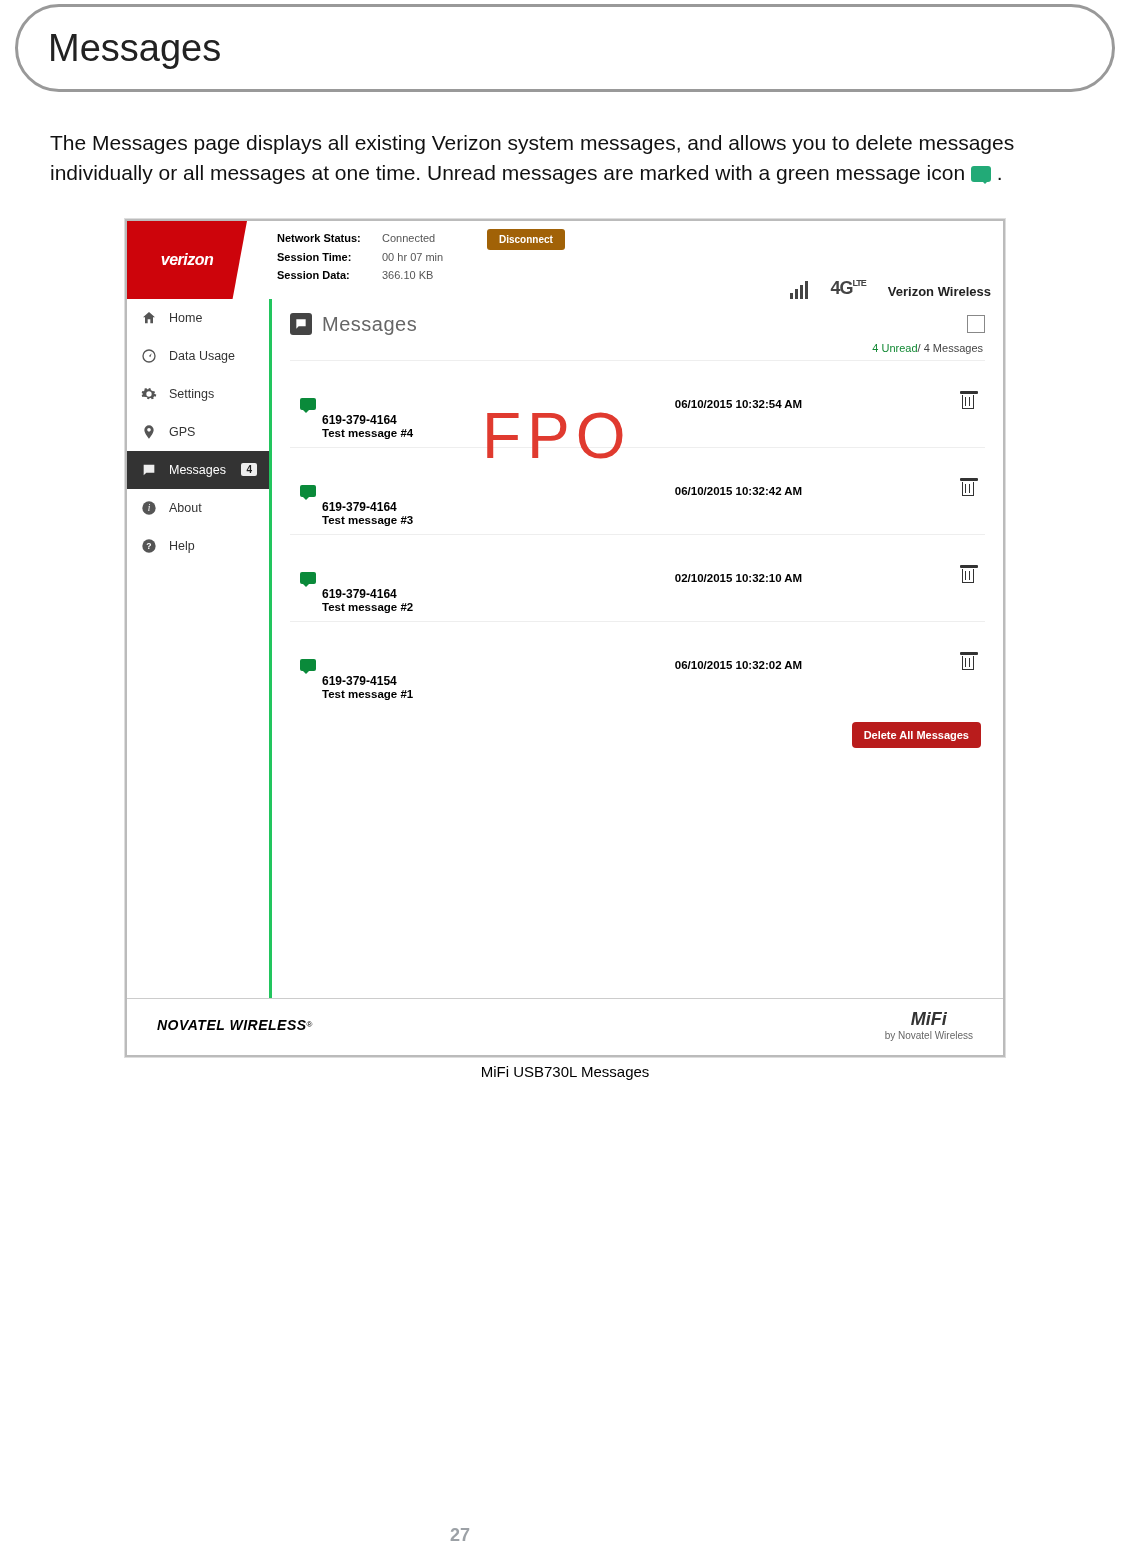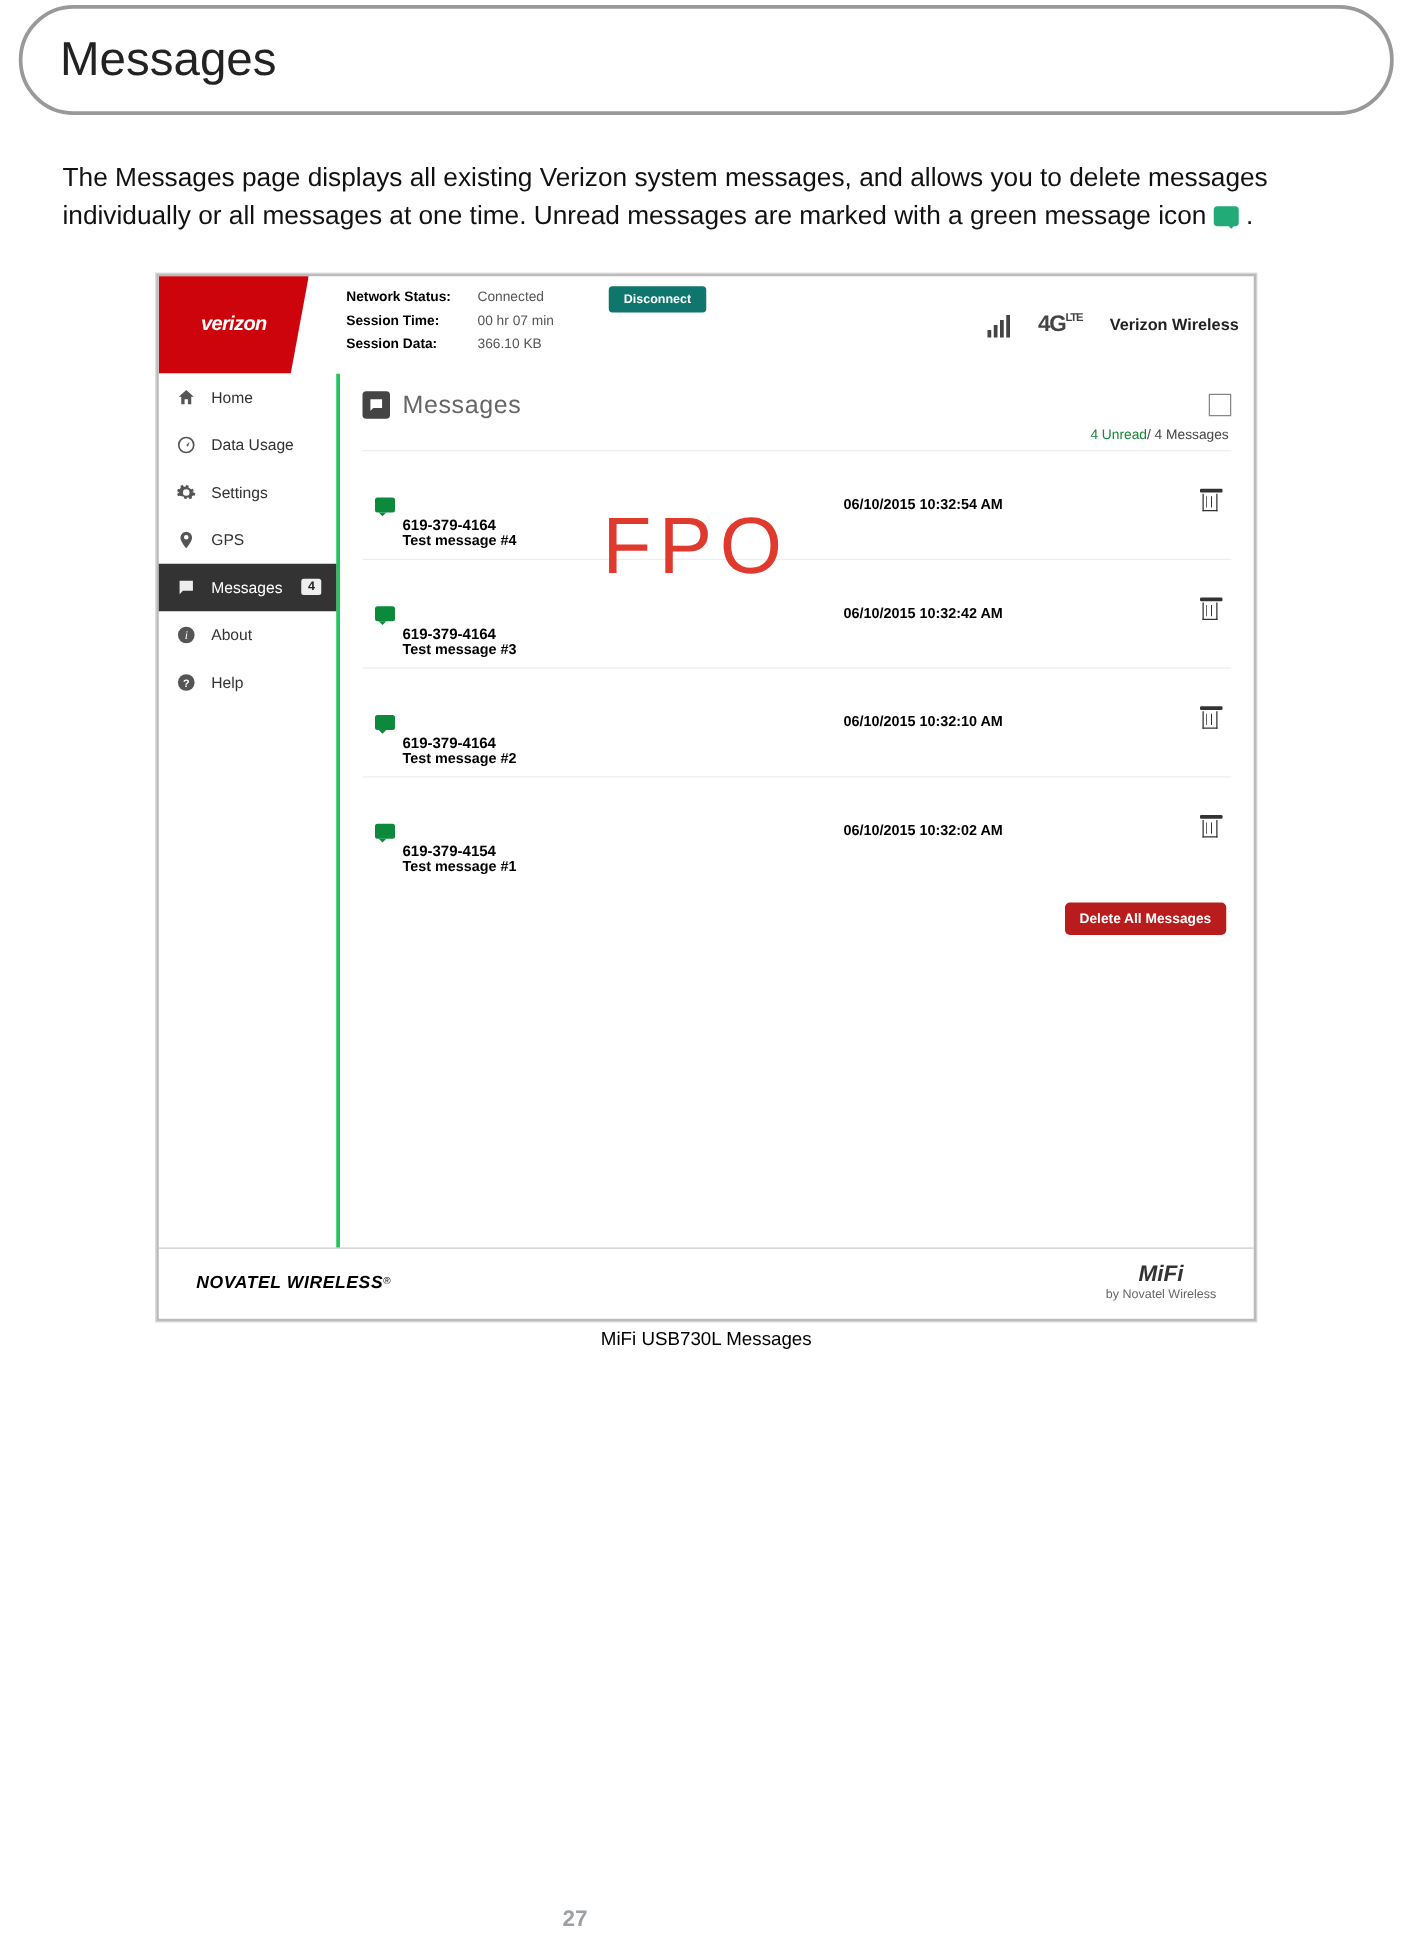--- a/index.html
+++ b/index.html
@@ -22,24 +22,24 @@
   
   .shot-wrap { width: 880px; margin: 30px auto 0; border: 2px solid #bbb; box-shadow: 0 0 0 1px #ddd; font-family: Arial, sans-serif; }
   .shot-header { display:flex; height: 78px; }
   .vz-logo { width:120px; background:#cd040b; color:#fff; display:flex; align-items:center; justify-content:center;
     font-style: italic; font-weight: bold; font-size: 16px; letter-spacing: -0.5px;
     clip-path: polygon(0 0, 100% 0, 88% 100%, 0 100%); }
   .stat-block { flex:0 0 240px; padding:8px 10px 8px 30px; font-size:11px; color:#000; }
   .stat-row { display:flex; gap:10px; line-height:1.7; }
   .stat-row .k { font-weight:bold; width:95px; }
   .stat-row .v { color:#555; }
-  .disc-btn { align-self:flex-start; margin-top:8px; background:#0f766e; color:#fff; font-size:10px; font-weight:bold;
+  .disc-btn { align-self:flex-start; margin-top:8px; background:#a16207; color:#fff; font-size:10px; font-weight:bold;
     padding:5px 12px; border:none; border-radius:3px;text-align:center; }
   .spacer { flex:1; }
-  .net-icons { display:flex; align-items:center; gap:22px; padding-right:12px; }
+  .net-icons { display:flex; align-items:flex-end; gap:22px; padding-right:12px; }
   .signal { display:flex; align-items:flex-end; gap:2px; height:20px; }
   .signal span { width:3px; background:#444; }
   .signal span:nth-child(1){height:6px;} .signal span:nth-child(2){height:10px;}
   .signal span:nth-child(3){height:14px;} .signal span:nth-child(4){height:18px;}
   .lte { font-family: Arial; font-weight:bold; font-size:18px; letter-spacing:-1px; color:#444; }
   .lte sup { font-size:9px; vertical-align: top; }
   .carrier { font-weight:bold; font-size:13px; color:#222; }
 
   .shot-body { display:flex; min-height: 460px; }
   .sidebar { width: 145px; border-right:3px solid #22c55e; }
@@ -245,21 +245,21 @@
         <div class="msg-del"><span class="trash"></span></div>
       </div>
       <div class="msg-row">
         <div class="mic">
               <span></span>
             </div>
         <div class="msg-txt">
           <div class="num">619-379-4164</div>
           <div class="sub">Test message #2</div>
         </div>
-        <div class="msg-date">06/10/2015 10:32:10 AM</div>
+        <div class="msg-date">02/10/2015 10:32:10 AM</div>
         <div class="msg-del"><span class="trash"></span></div>
       </div>
       <div class="msg-row">
         <div class="mic">
               <span></span>
             </div>
         <div class="msg-txt">
           <div class="num">619-379-4154</div>
           <div class="sub">Test message #1</div>
         </div>

